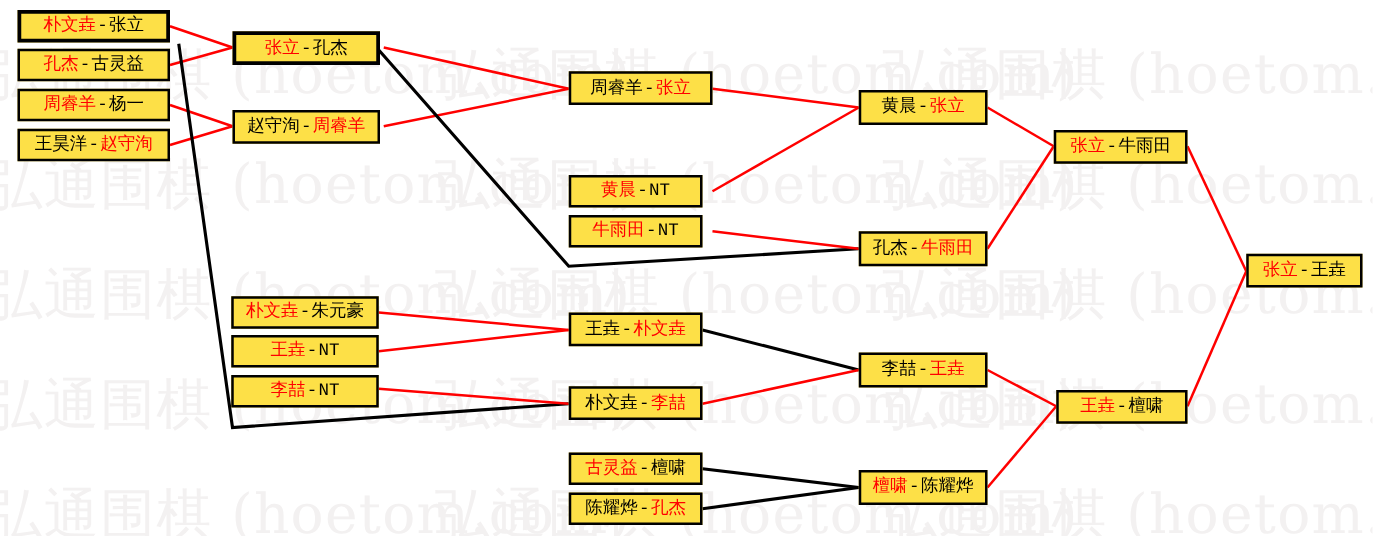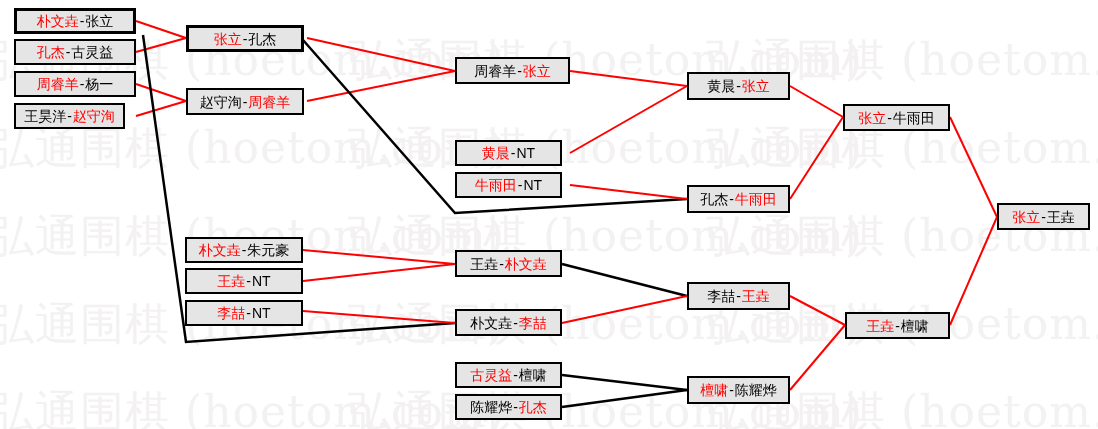--- a/index.html
+++ b/index.html
@@ -31,24 +31,24 @@
   }
   
   #edges{
     position:absolute;left:0;top:0;width:1098px;height:429px;z-index:2;
     pointer-events:none;
   }
   
   .box{
     position:absolute;
     box-sizing:border-box;
-    background:#e5e5e5;
+    background:#fde047;
     border:2px solid #000000;
     display:flex;align-items:center;justify-content:center;
-    font-family:Liberation Sans, sans-serif;
+    font-family:Liberation Mono, monospace;
     font-size:14px;
     line-height:1;
     white-space:nowrap;
     z-index:3;
   }
   .box.thick{border-width:3px;}
   .win{color:#ff0000;}
   .lose{color:#000000;}
   .sep{color:#000000;padding:0 1px;}
 </style>
@@ -124,21 +124,21 @@
   <div class="box" style="left:14px;top:39px;width:122px;height:26px;">
     <span class="win">孔杰</span>
       <span class="sep">-</span>
       <span class="lose">古灵益</span>
   </div>
   <div class="box" style="left:14px;top:71px;width:122px;height:26px;">
     <span class="win">周睿羊</span>
       <span class="sep">-</span>
       <span class="lose">杨一</span>
   </div>
-  <div class="box" style="left:14px;top:103px;width:111px;height:26px;">
+  <div class="box" style="left:14px;top:103px;width:122px;height:26px;">
     <span class="lose">王昊洋</span>
       <span class="sep">-</span>
       <span class="win">赵守洵</span>
   </div>
 
   <div class="box thick" style="left:186px;top:25px;width:118px;height:27px;">
     <span class="win">张立</span>
       <span class="sep">-</span>
       <span class="lose">孔杰</span>
   </div>

